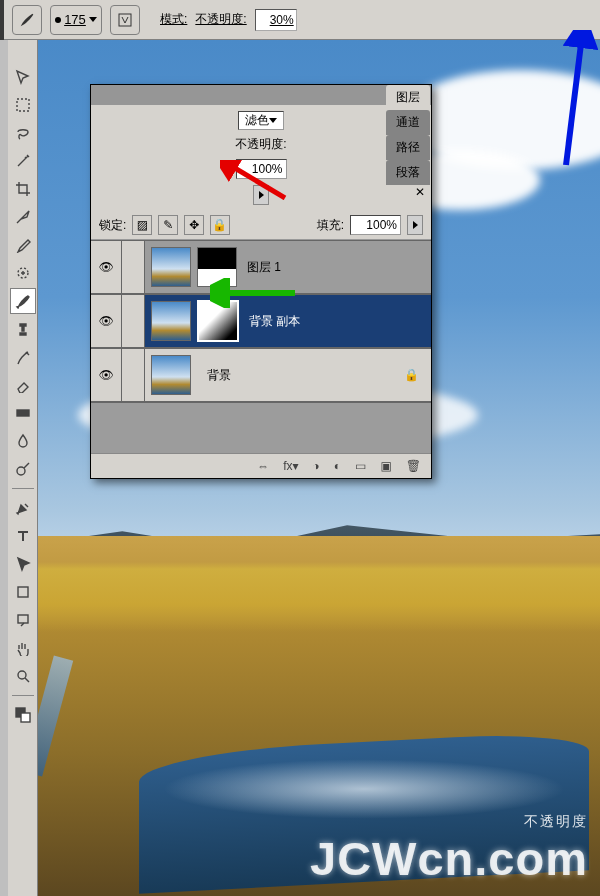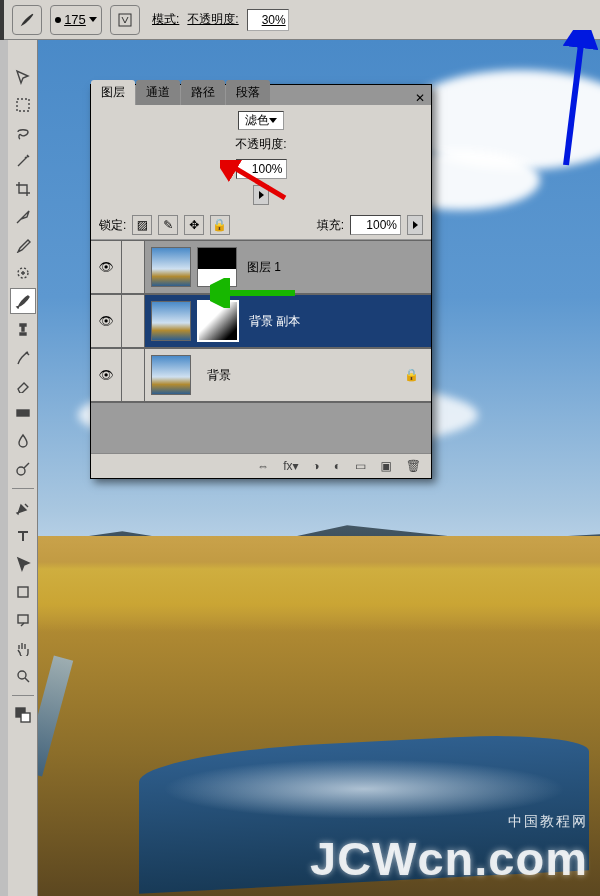--- a/index.html
+++ b/index.html
@@ -2,21 +2,21 @@
 <html><head>
 <meta charset="utf-8">
 <style>
   html,body{margin:0;padding:0;width:600px;height:896px;overflow:hidden;}
   body{font-family:"Microsoft YaHei","SimSun",Arial,sans-serif;font-size:12px;background:#393939;}
   .top-options{position:absolute;left:4px;top:0;width:100%;height:40px;background:#d6d3ce;border-bottom:1px solid #808080;display:flex;align-items:center;gap:8px;padding:0 8px;box-sizing:border-box;text-decoration:underline;}
   .btn-well{height:28px;border:1px solid #808080;border-radius:4px;display:flex;align-items:center;justify-content:center;background:#d6d3ce;}
   .tool-ico{width:28px;}
   .brush-size{width:50px;gap:3px;font-size:13px;}
   .drop-tri{width:0;height:0;border-left:4px solid transparent;border-right:4px solid transparent;border-top:5px solid #000;}
-  .mode-label{margin-left:4px;}
+  .mode-label{margin-left:12px;}
   .mode-select{flex:1;height:22px;border:1px inset #aaa;background:#fff;display:flex;align-items:center;justify-content:space-between;padding:0 4px;}
   .opacity-input{width:38px;height:20px;border:1px inset #aaa;background:#fff;text-align:right;padding-right:2px;display:flex;align-items:center;justify-content:flex-end;}
   .left-gutter{position:absolute;left:0;top:40px;width:8px;height:856px;background:#bfbfbf;border-right:1px solid #666;}
   .toolbar{position:absolute;left:8px;top:40px;width:30px;height:856px;background:#d6d3ce;border-right:1px solid #808080;padding-top:24px;box-sizing:border-box;}
   .toolbar .t{width:24px;height:24px;margin:0 auto 2px auto;border:1px solid transparent;display:flex;align-items:center;justify-content:center;color:#333;}
   .toolbar .t.sel{background:#fff;border:1px solid #808080;}
   .toolbar .t svg{width:16px;height:16px;stroke:#444;fill:none;stroke-width:1.4;}
   .toolbar .t .filled{fill:#444;}
   .divider{width:22px;height:0;border-top:1px solid #888;margin:6px auto;}
   .canvas{position:absolute;left:38px;top:40px;width:562px;height:856px;overflow:hidden;}
@@ -26,21 +26,21 @@
   .meadow{position:absolute;left:0;right:0;top:58%;bottom:0;background:linear-gradient(to bottom,#c9a24a 0%,#b08a32 25%, #8c6e2a 60%, #5c4720 100%);}
   .treeline{position:absolute;left:0;right:0;top:61%;height:70px;background:linear-gradient(to bottom,transparent,#cfae3f 10%,#caa534 60%,transparent);}
   .lake{position:absolute;left:18%;right:2%;top:82%;height:140px;background:linear-gradient(to bottom,#2f5f8e,#183a57);border-radius:40% 30% 0 0 / 20% 15% 0 0;transform:skewY(-3deg);}
   .lake-reflect{position:absolute;left:22%;right:6%;top:84%;height:60px;background:radial-gradient(ellipse at center,#e8f1f8 0%,rgba(232,241,248,0) 70%);opacity:.7;}
   .stream{position:absolute;left:0;top:72%;width:20px;height:120px;background:linear-gradient(to bottom,#9bb8d1,#2f5f8e);transform:rotate(15deg);opacity:.8;}
   .watermark{position:absolute;right:12px;bottom:10px;color:rgba(255,255,255,.85);text-align:right;}
   .watermark .cn{font-size:14px;letter-spacing:2px;}
   .watermark .en{font-size:47px;font-weight:bold;letter-spacing:1px;text-shadow:0 0 6px rgba(255,255,255,.6);}
   
   .panel{position:absolute;left:90px;top:84px;width:340px;background:#d6d3ce;border:1px solid #000;box-shadow:4px 4px 8px rgba(0,0,0,.5);}
-  .panel-tabs{height:20px;background:#969696;display:flex;align-items:flex-end;}
+  .panel-tabs{height:20px;background:#969696;display:flex;align-items:flex-end;flex-direction:column;}
   .panel-tabs .tab{padding:4px 10px;color:#000;background:#848484;border-top-left-radius:3px;border-top-right-radius:3px;margin-right:1px;font-size:12px;}
   .panel-tabs .tab.sel{background:#d6d3ce;}
   .panel-close{margin-left:auto;margin-right:6px;color:#000;}
   .panel-row{display:flex;align-items:center;gap:6px;padding:6px 8px;flex-direction:column;}
   .panel-row .drop{flex:1;height:22px;border:1px inset #999;background:#fff;display:flex;align-items:center;justify-content:space-between;padding:0 6px;}
   .mini-input{width:46px;height:18px;border:1px inset #999;background:#fff;text-align:right;padding-right:3px;display:flex;align-items:center;justify-content:flex-end;}
   .tri-btn{width:14px;height:18px;border:1px solid #888;background:#d0d0d0;display:flex;align-items:center;justify-content:center;}
   .tri-btn::after{content:"";border-left:5px solid #000;border-top:4px solid transparent;border-bottom:4px solid transparent;}
   .lock-row{display:flex;align-items:center;gap:6px;padding:4px 8px;border-bottom:1px solid #999;}
   .lock-row .ico{width:18px;height:18px;border:1px solid #888;display:flex;align-items:center;justify-content:center;}
@@ -224,21 +224,21 @@
   <div class="cloud" style="top:30px;right:-40px;width:240px;height:100px;"></div>
   <div class="cloud" style="top:110px;right:60px;width:160px;height:60px;"></div>
   <div class="cloud" style="top:340px;left:40px;width:400px;height:70px;opacity:.8"></div>
   <div class="mountain"></div>
   <div class="meadow"></div>
   <div class="treeline"></div>
   <div class="stream"></div>
   <div class="lake"></div>
   <div class="lake-reflect"></div>
   <div class="watermark">
-    <div class="cn">中国教程网</div>
+    <div class="cn">不透明度</div>
     <div class="en">JCWcn.com</div>
   </div>
 </div>
 
 <div class="panel">
   <div class="panel-tabs">
     <div class="tab sel">图层</div>
     <div class="tab">通道</div>
     <div class="tab">路径</div>
     <div class="tab">段落</div>

